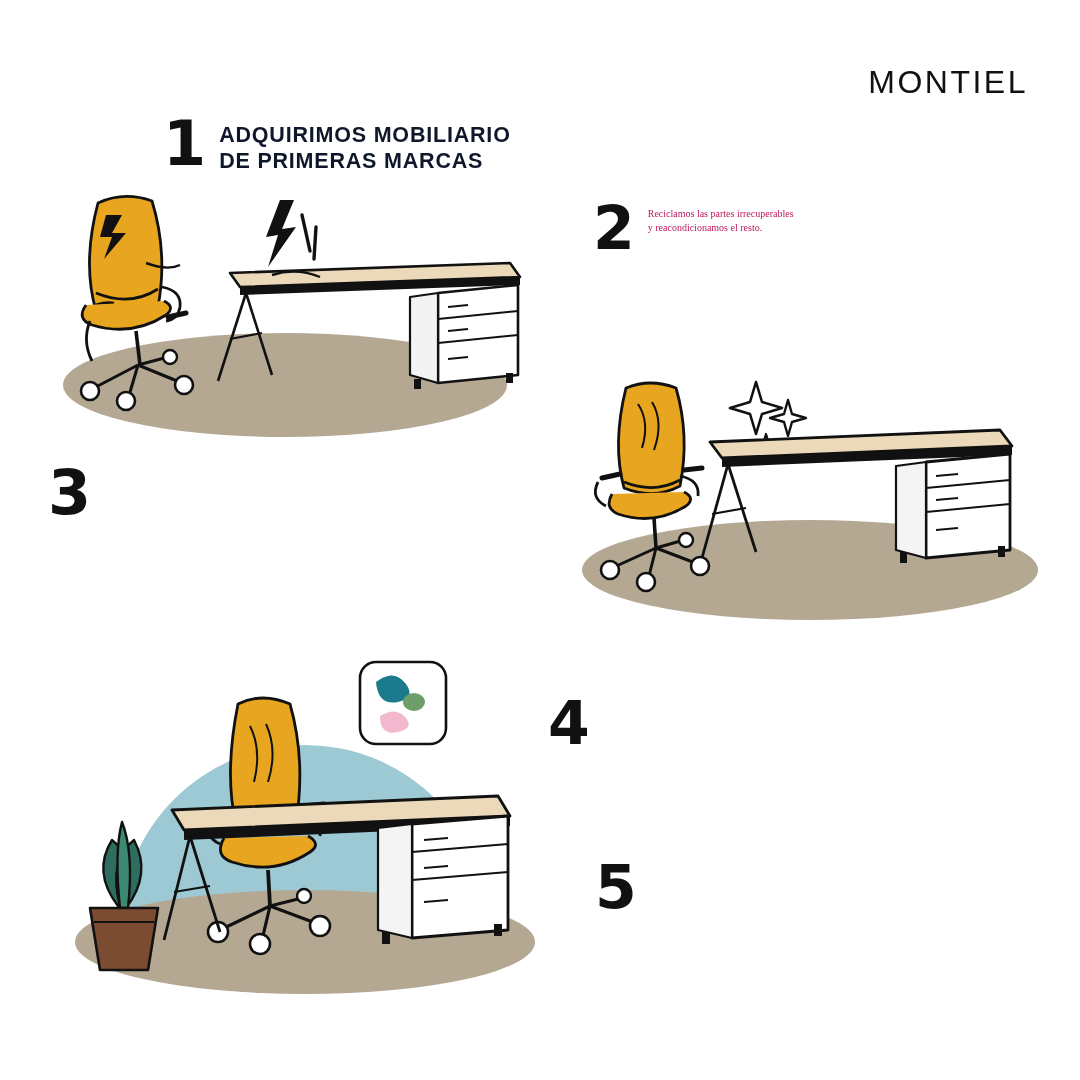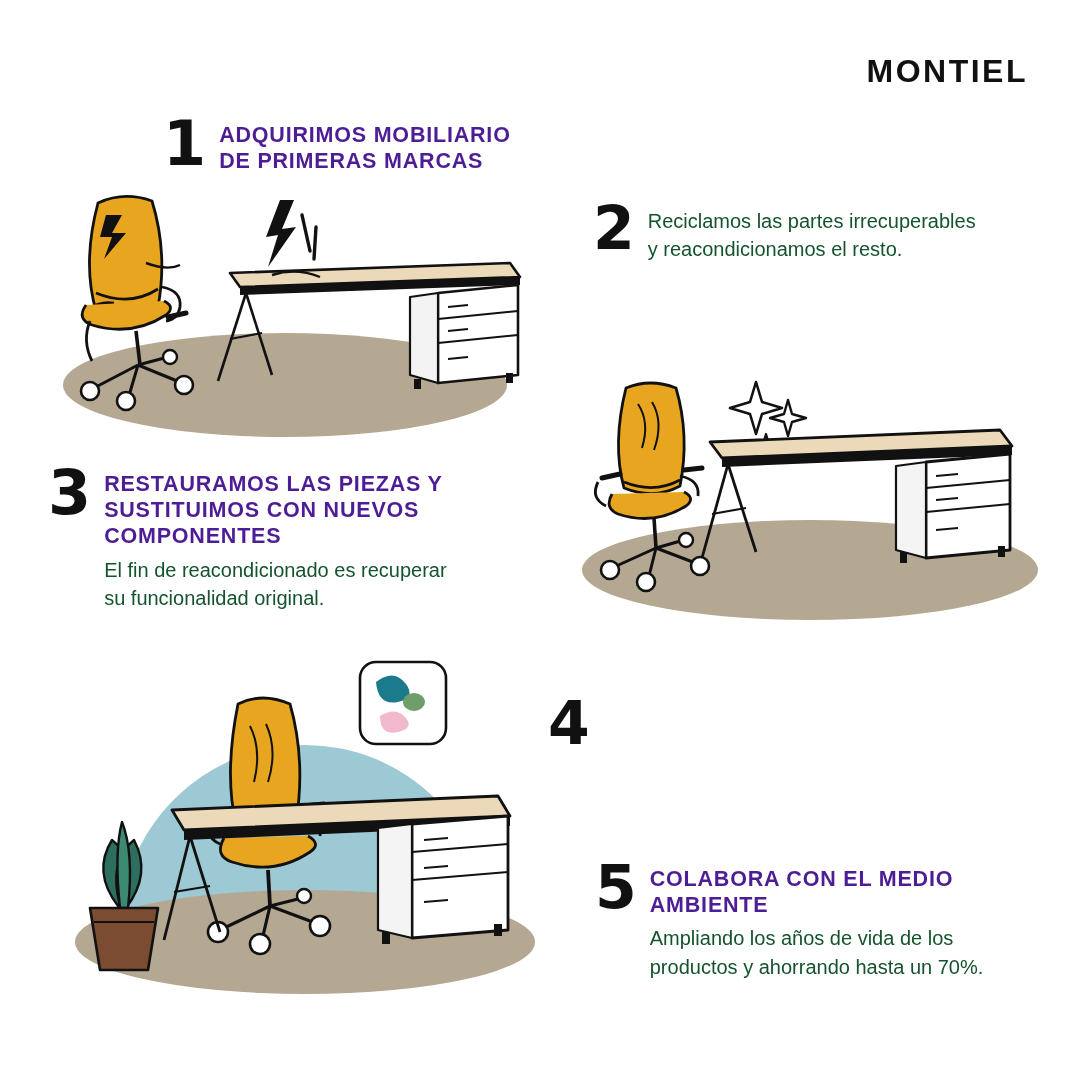--- a/index.html
+++ b/index.html
@@ -16,24 +16,24 @@
   }
   .canvas {
     position: relative;
     width: 1080px;
     height: 1080px;
     background: #ffffff;
   }
   
   .brand {
     position: absolute;
-    top: 53px;
+    top: 64px;
     right: 52px;
     font-size: 32px;
-    font-weight: 700;
+    font-weight: 400;
     letter-spacing: 2.5px;
     color: #111111;
   }
   
   .step {
     position: absolute;
     display: flex;
     align-items: flex-start;
   }
   .step-num {
@@ -46,32 +46,33 @@
     letter-spacing: -1px;
   }
   .step-body {
     padding-top: 4px;
   }
   .step-title {
     font-size: 21.5px;
     font-weight: 800;
     line-height: 1.22;
     letter-spacing: 0.8px;
-    color: #4c1d95;
+    color: #0f172a;
     text-transform: uppercase;
     margin: 0 0 6px 0;
     white-space: pre-line;
   }
   .step-desc {
-    font-size: 20px;
+    font-size: 10px;
     line-height: 1.42;
-    color: #14532d;
+    color: #be185d;
     margin: 0;
     white-space: pre-line;
     font-weight: 400;
+    font-family: Liberation Serif, serif;
   }
   
   #step-1 { left: 163px; top: 118px; }
   #step-2 { left: 593px; top: 203px; }
   #step-3 { left: 48px; top: 467px; }
   #step-4 { left: 548px; top: 698px; }
   #step-5 { left: 595px; top: 862px; }
 
   #step-3 .step-num { font-size: 62px; }
   #step-1 .step-num { font-size: 62px; }
@@ -260,36 +261,23 @@
   <div class="step" id="step-2">
     <div class="step-num">2</div>
     <div class="step-body">
       <p class="step-desc">Reciclamos las partes irrecuperables
 y reacondicionamos el resto.</p>
     </div>
   </div>
 
   <div class="step" id="step-3">
     <div class="step-num">3</div>
-    <div class="step-body">
-      <h2 class="step-title">RESTAURAMOS LAS PIEZAS Y
-SUSTITUIMOS CON NUEVOS
-COMPONENTES</h2>
-      <p class="step-desc">El fin de reacondicionado es recuperar
-su funcionalidad original.</p>
-    </div>
   </div>
 
   <div class="step" id="step-4">
     <div class="step-num">4</div>
   </div>
 
   <div class="step" id="step-5">
     <div class="step-num">5</div>
-    <div class="step-body">
-      <h2 class="step-title">COLABORA CON EL MEDIO
-AMBIENTE</h2>
-      <p class="step-desc">Ampliando los años de vida de los
-productos y ahorrando hasta un 70%.</p>
-    </div>
   </div>
 
 </div>
 
 </body></html>

